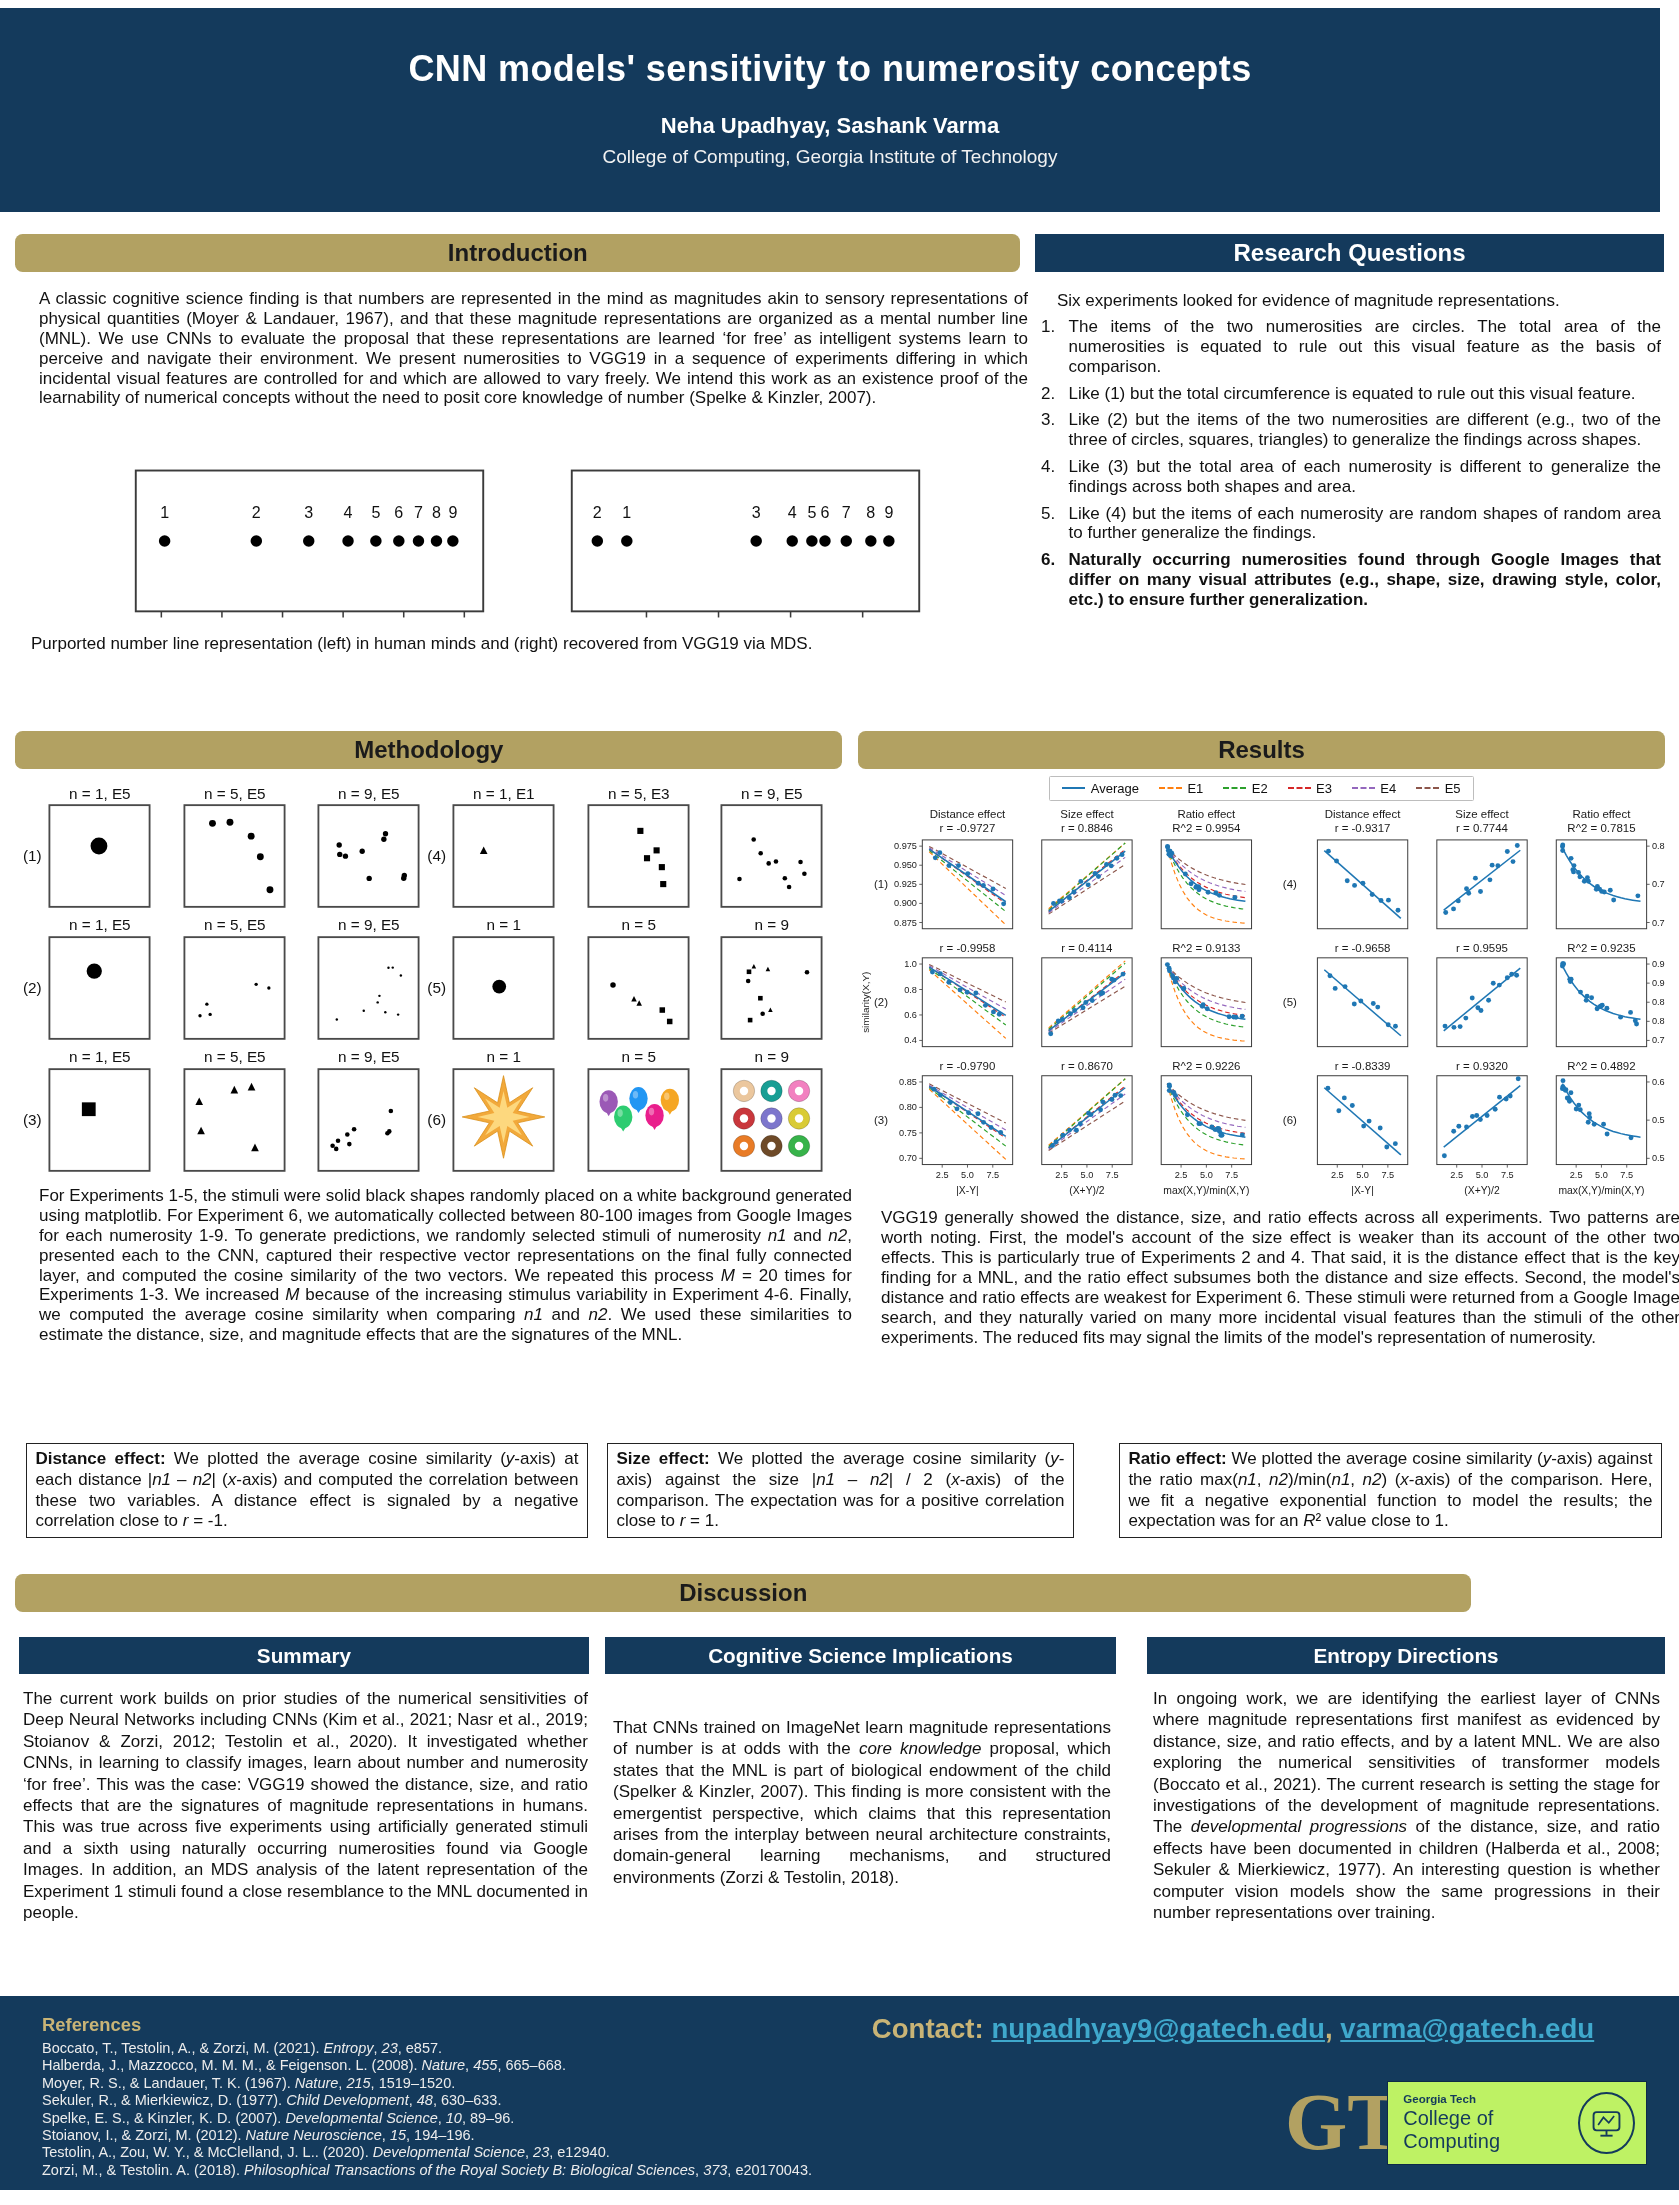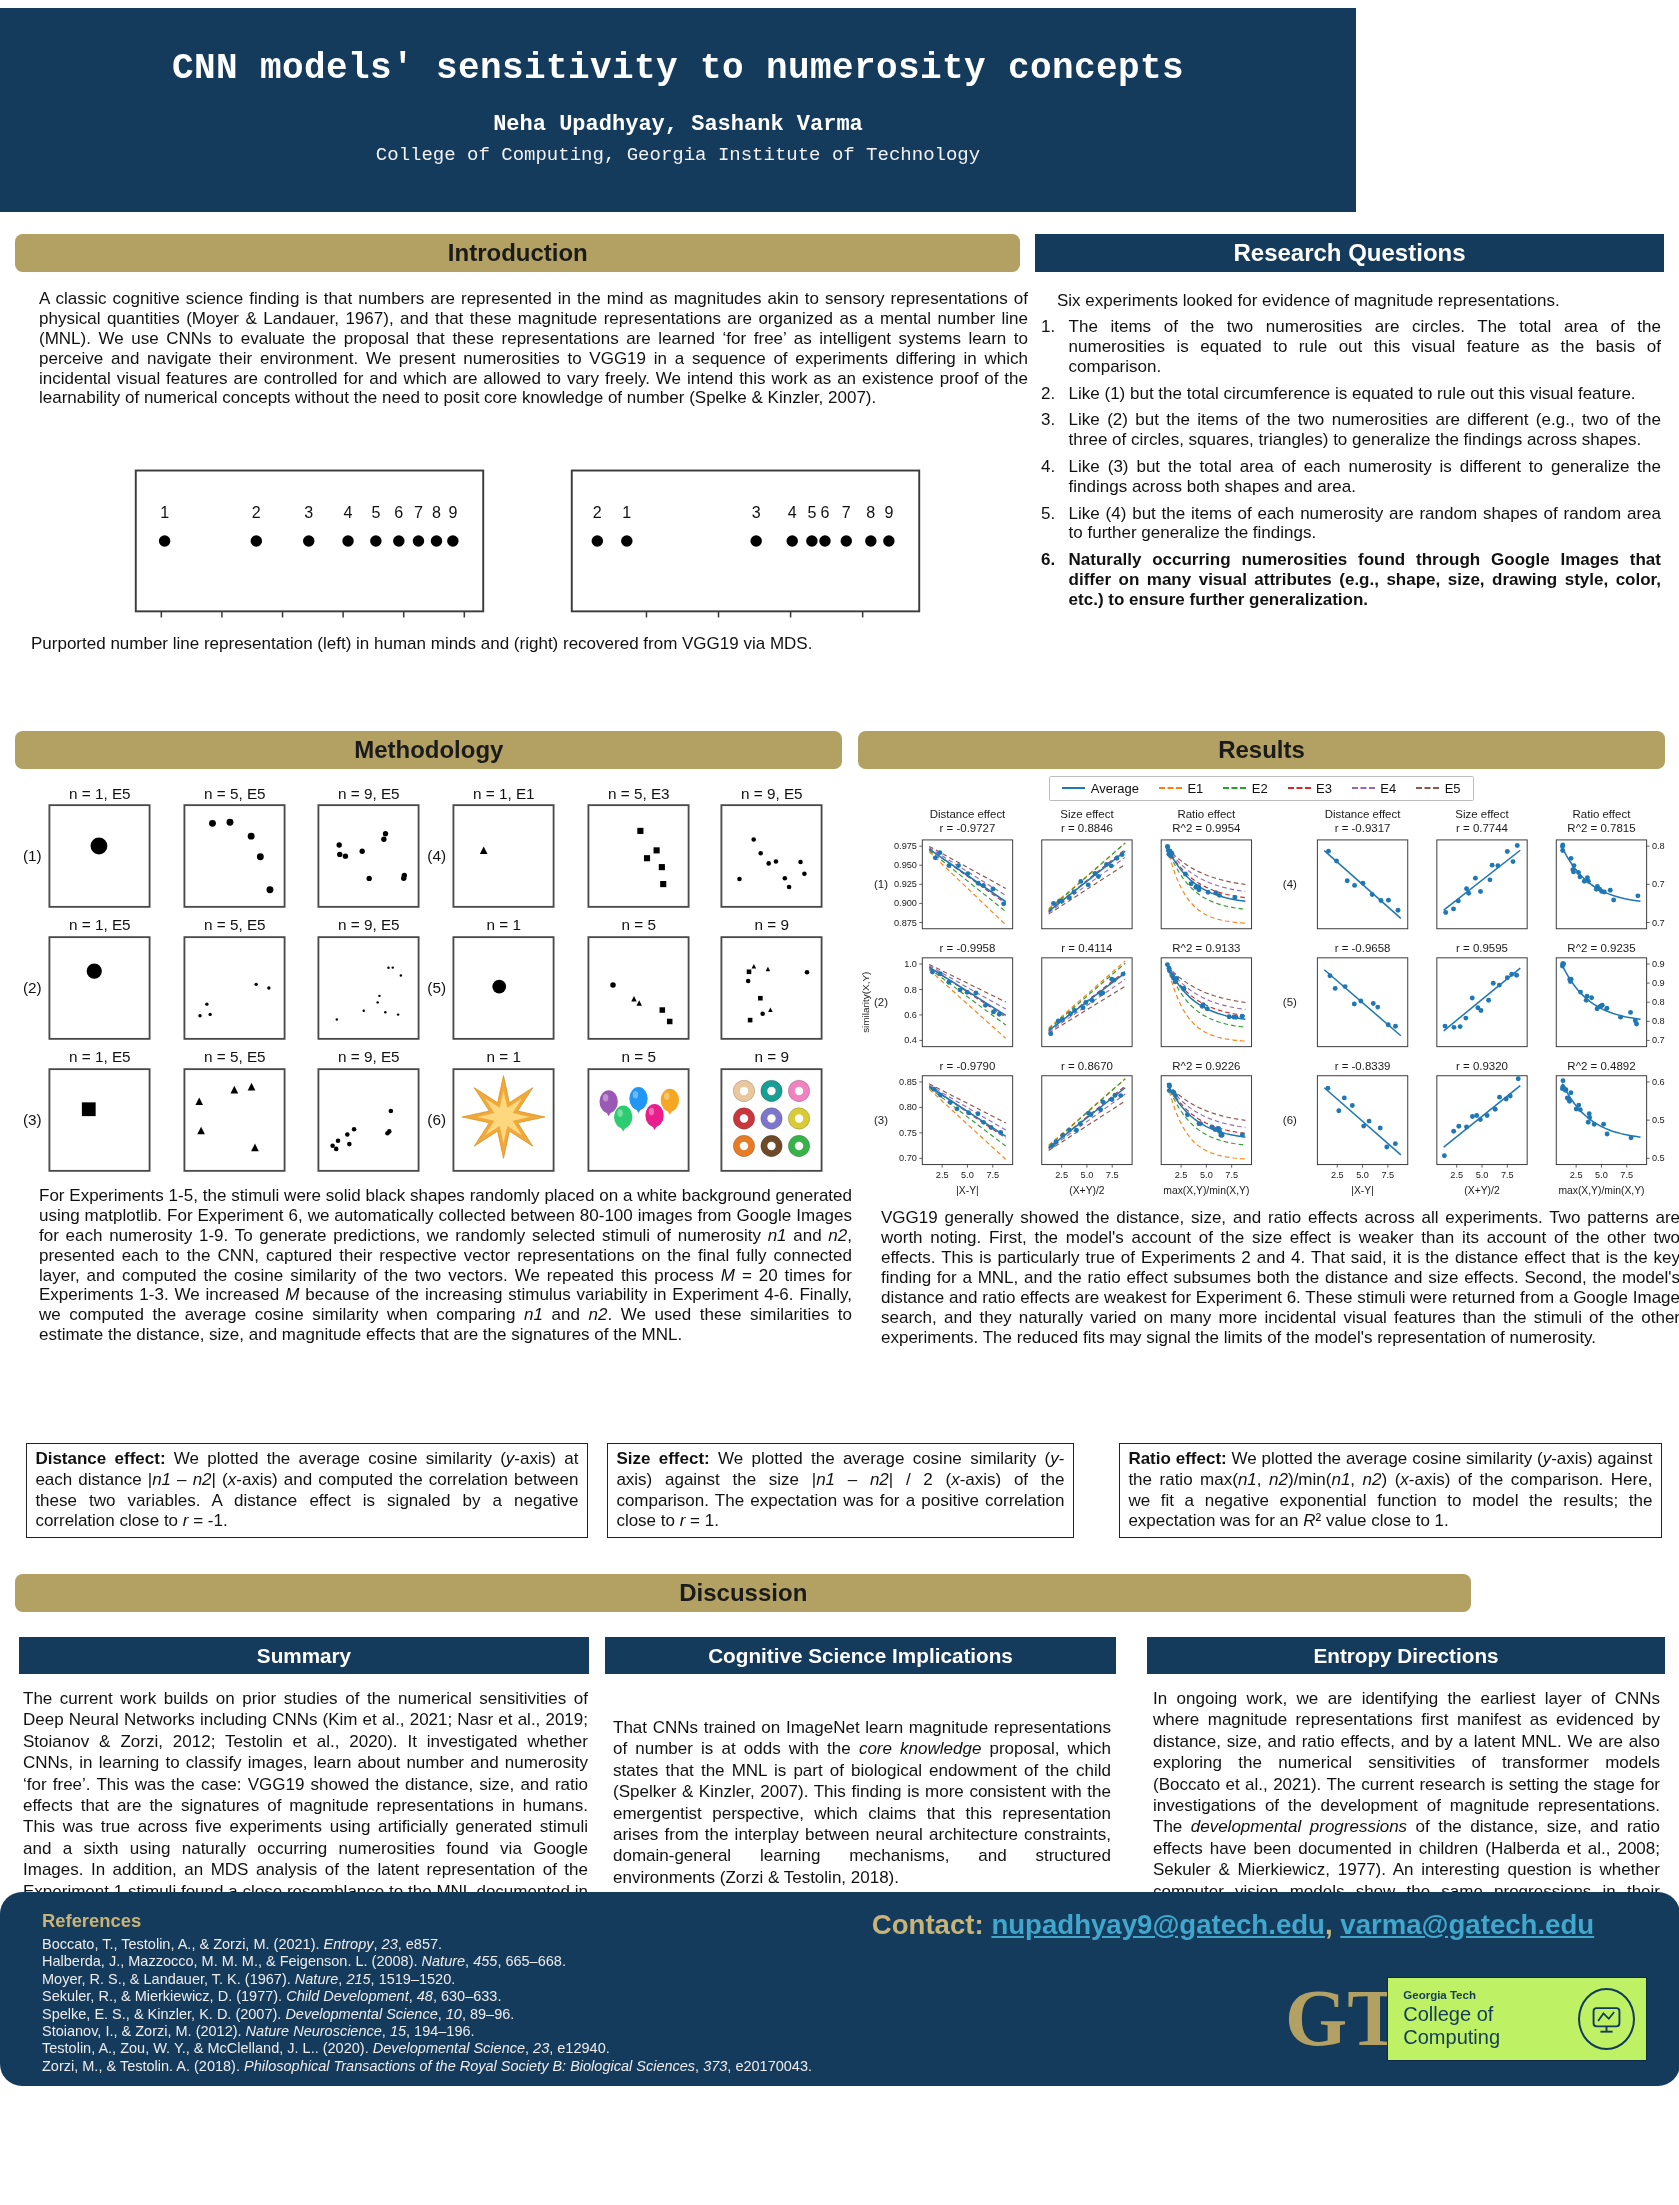--- a/index.html
+++ b/index.html
@@ -1,19 +1,19 @@
 <!DOCTYPE html>
 <html style="font-size:12.3px"><head>
 <meta charset="utf-8">
 <style>
   html,body{margin:0;padding:0;background:#ffffff;}
   body{width:1680px;height:2205px;font-family:"Liberation Sans",sans-serif;position:relative;overflow:hidden;}
   .poster{position:absolute;left:0;top:0;width:1680px;height:2205px;background:#fff;}
   .abs{position:absolute;}
-  .header{left:0;top:7.7px;width:1356px;height:204px;background:#143A5C;color:#fff;text-align:center;font-family:Liberation Mono, monospace;}
+  .header{left:0;top:7.7px;width:1660px;height:204px;background:#143A5C;color:#fff;text-align:center;}
   .title{font-size:36px;font-weight:700;padding-top:40px;letter-spacing:0.4px;}
   .authors{font-size:22px;font-weight:700;margin-top:23px;}
   .affil{font-size:19px;margin-top:7.7px;font-weight:400;color:#f2f2f2;}
   .bar{height:38px;display:flex;align-items:center;justify-content:center;font-weight:700;font-size:24px;}
   .bar.gold{background:#B2A162;color:#1b1b1b;border-radius:7.7px;}
   .bar.navy{background:#143A5C;color:#fff;}
   .subbar{height:37px;background:#143A5C;color:#fff;display:flex;align-items:center;justify-content:center;font-weight:700;font-size:20.7px;}
   .body-text{font-size:17px;line-height:1.17;text-align:justify;color:#111;margin-left:16px;}
   .rq-list{margin:0;padding:0;list-style:none;font-size:17px;line-height:1.17;color:#111;}
   .rq-list li{display:flex;margin-bottom:6.9px;text-align:justify;}
@@ -22,21 +22,21 @@
   .rq-text{flex:1;}
   .meth-title{position:absolute;width:103px;text-align:center;font-size:15.3px;color:#111;}
   .meth-rowlab{position:absolute;font-size:15.3px;color:#111;}
   .fig-caption{font-size:17px;color:#111;}
   .fx-box{border:1.5px solid #222;padding:5.4px 8.4px;font-size:17px;line-height:1.21;text-align:justify;color:#111;background:#fff;}
   .fx-title{font-weight:700;}
   .legend-box{display:inline-flex;align-items:center;gap:20px;border:0.8px solid #bdbdbd;background:#fff;padding:3.8px 12.3px;border-radius:1.5px;}
   .leg-item{display:inline-flex;align-items:center;gap:5.4px;font-size:13px;color:#111;}
   .leg-line{display:inline-block;width:23px;height:0;border-top:2.3px solid #000;}
   .disc-body{font-size:17px;line-height:1.26;text-align:justify;color:#111;}
-  .footer{left:0;top:1892px;width:1680px;height:194px;background:#143A5C;border-radius:22px;}
+  .footer{left:0;top:1996px;width:1680px;height:194px;background:#143A5C;}
   .refs-heading{color:#C9B476;font-weight:700;font-size:18.4px;}
   .ref-line{font-size:14.5px;line-height:1.2;color:#ECECEC;}
   .contact{font-size:27.6px;font-weight:700;color:#C9B476;text-align:center;}
   .contact a{color:#3FA8CC;text-decoration:underline;}
   .gt-mark{font-family:"Liberation Serif",serif;font-weight:700;color:#B2A162;line-height:1;}
   .cc-box{background:#bef264;border:1.5px solid #0E2A47;display:flex;align-items:center;padding:0 10.7px 0 15.3px;box-sizing:border-box;}
   .cc-small{font-size:11.5px;font-weight:700;color:#143A5C;}
   .cc-large{font-size:20px;color:#143A5C;font-weight:500;margin-top:1.5px;}
   .cc-circle{margin-left:auto;width:58px;height:58px;border:2.3px solid #143A5C;border-radius:50%;display:flex;align-items:center;justify-content:center;}
   i{font-style:italic;}

